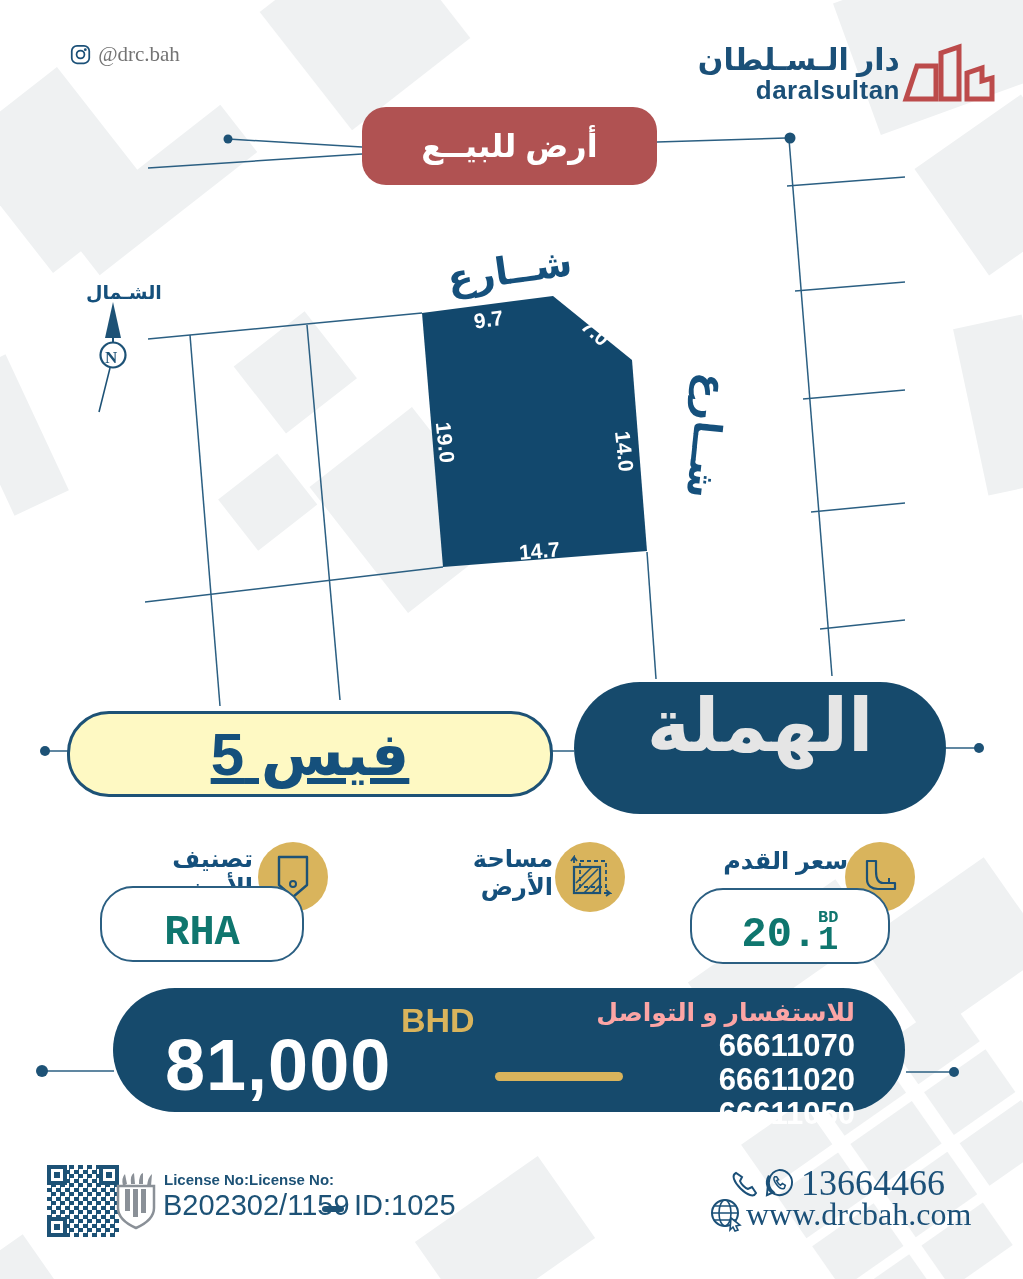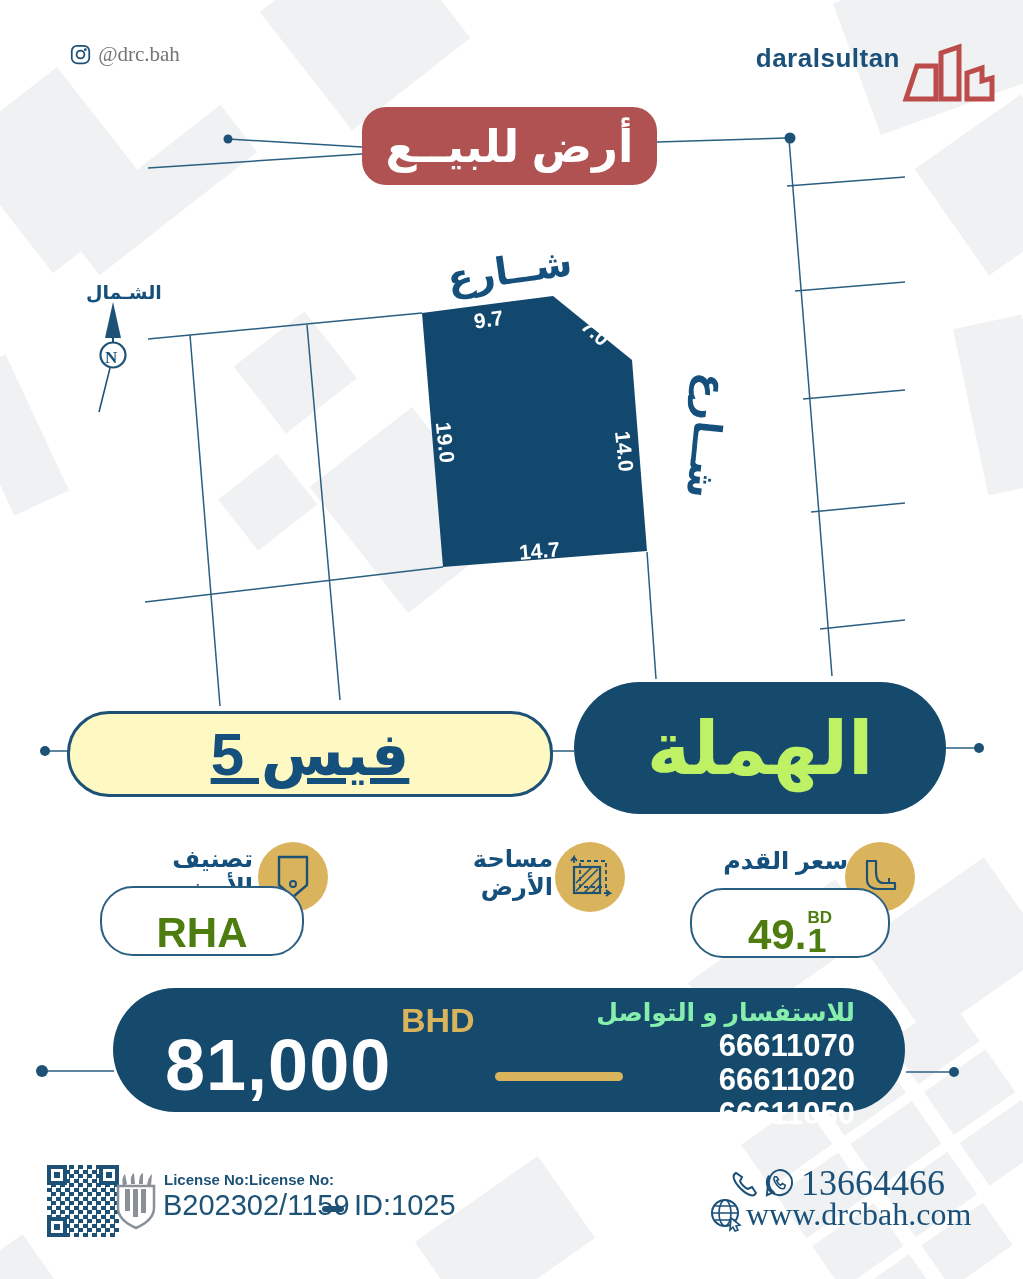--- a/index.html
+++ b/index.html
@@ -13,48 +13,48 @@
   .tagline{font-size:23px;font-weight:bold;color:#1b5078;text-align:center;}
   .handle{font-family:"Liberation Serif","DejaVu Serif",serif;font-size:21px;color:#737373;
           display:flex;align-items:center;justify-content:center;gap:7px;}
   .brand{display:flex;align-items:flex-start;gap:10px;}
   .brand-text{text-align:right;color:#1b5078;}
   .brand-ar{font-size:30px;font-weight:bold;line-height:1.05;}
   .brand-en{font-size:26px;font-weight:bold;letter-spacing:.5px;line-height:1.1;}
 
   
   .badge{background:#b05252;border-radius:24px;color:#ffffff;display:flex;
-         align-items:center;justify-content:center;font-size:45px;font-weight:bold;}
+         align-items:center;justify-content:center;font-size:32px;font-weight:bold;}
 
   
   .pill-outline{background:#fef9c3;border:3px solid #1d5276;border-radius:42px;
          display:flex;align-items:center;justify-content:center;
          color:#15507c;font-size:60px;font-weight:bold;text-decoration:underline;}
-  .pill-solid{background:#164a6c;border-radius:66px;display:flex;align-items:center;
-         justify-content:center;color:#bef264;font-size:74px;font-weight:bold;}
+  .pill-solid{background:#164a6c;border-radius:66px;display:flex;
+         justify-content:center;color:#e5e5e5;font-size:74px;font-weight:bold;}
 
   
   .stat{position:absolute;z-index:2;}
   .stat-label{position:absolute;top:2px;font-size:24px;font-weight:bold;color:#15507c;text-align:right;}
   .stat-circle{position:absolute;width:70px;height:70px;border-radius:50%;background:#d9b45c;
                display:flex;align-items:center;justify-content:center;}
   .stat-pill{position:absolute;background:#fff;border:2.5px solid #2b5f82;border-radius:33px;
-             display:flex;align-items:flex-end;justify-content:center;
-             color:#4d7c0f;font-weight:bold;font-size:42px;line-height:1;}
+             display:flex;align-items:flex-end;justify-content:center;padding-bottom:6px;
+             color:#0f766e;font-weight:bold;font-size:42px;line-height:1;font-family:Liberation Mono, monospace;}
   .stack{display:inline-flex;flex-direction:column;align-items:flex-start;line-height:.9;margin-left:1px;}
   .stack .u{font-size:17px;font-weight:bold;}
   .stack .m{font-size:34px;font-weight:bold;}
 
   
   .banner{background:#164a6c;border-radius:64px;color:#fff;}
   .bhd{position:absolute;left:288px;top:13px;color:#d9b45c;font-size:34px;font-weight:bold;}
   .amount{position:absolute;left:52px;top:36px;font-size:72px;font-weight:bold;letter-spacing:1px;}
   .gold-divider{position:absolute;left:382px;top:84px;width:128px;height:9px;border-radius:5px;background:#d9b45c;}
   .contact{position:absolute;right:50px;top:10px;text-align:right;}
-  .contact-label{color:#86efac;font-size:25px;font-weight:bold;margin-bottom:2px;}
+  .contact-label{color:#fca5a5;font-size:25px;font-weight:bold;margin-bottom:2px;}
   .contact-phone{color:#ffffff;font-size:31px;font-weight:bold;line-height:34px;}
 
   
   .lic-label{font-size:15px;font-weight:bold;color:#1d5276;}
   .lic-no{font-size:29px;color:#1d5276;}
   .lic-dash{width:22px;height:6px;border-radius:3px;background:#1d5276;}
   .serif-blue{font-family:"Liberation Serif","DejaVu Serif",serif;color:#1b5078;}
   .qr{width:72px;height:72px;background:
         repeating-conic-gradient(#1d5276 0% 25%, #ffffff 0% 50%);
       background-size:9px 9px;position:relative;}
@@ -163,20 +163,21 @@
         <rect x="2" y="2" width="20" height="20" rx="6" fill="none" stroke="#1b5078" stroke-width="2"></rect>
         <circle cx="12" cy="12" r="4.5" fill="none" stroke="#1b5078" stroke-width="2"></circle>
         <circle cx="17.5" cy="6.5" r="1.6" fill="#1b5078"></circle>
       </svg>
       <span>@drc.bah</span>
     </div>
   </div>
 
   <div class="abs brand" style="right:123px;top:44px;">
     <div class="brand-text">
+      <div class="brand-ar" dir="rtl">دار الـسـلطان</div>
       <div class="brand-en">daralsultan</div>
     </div>
   </div>
 
   <div class="abs badge" style="left:362px;top:107px;width:295px;height:78px;">
     <span dir="rtl">أرض للبيــع</span>
   </div>
 
   <div class="abs pill-outline" style="left:67px;top:711px;width:480px;height:80px;">
     <span>فيس 5</span>
@@ -214,21 +215,21 @@
 
   <div class="stat" style="left:690px;top:845px;width:230px;height:112px;">
     <div class="stat-label" style="left:0;width:158px;" dir="rtl">سعر القدم</div>
     <div class="stat-circle" style="left:155px;top:-3px;">
       <svg width="42" height="40" viewBox="0 0 42 40">
         <path d="M8,4 L8,22 C8,29 13,32 19,32 L36,32 L36,26 L24,26 C18,26 17,20 17,14 L17,4 Z" fill="none" stroke="#1d5276" stroke-width="2.2" stroke-linejoin="round"></path>
         <path d="M30,26 L30,21" stroke="#1d5276" stroke-width="2"></path>
       </svg>
     </div>
     <div class="stat-pill" style="left:0;top:43px;width:196px;height:66px;">
-      <span>49.</span>
+      <span>20.</span>
         <span class="stack">
           <span class="u">BD</span>
           <span class="m">1</span>
         </span>
     </div>
   </div>
 
   <div class="abs banner" style="left:113px;top:988px;width:792px;height:124px;">
     <div class="bhd">BHD</div>
     <div class="amount">81,000</div>

